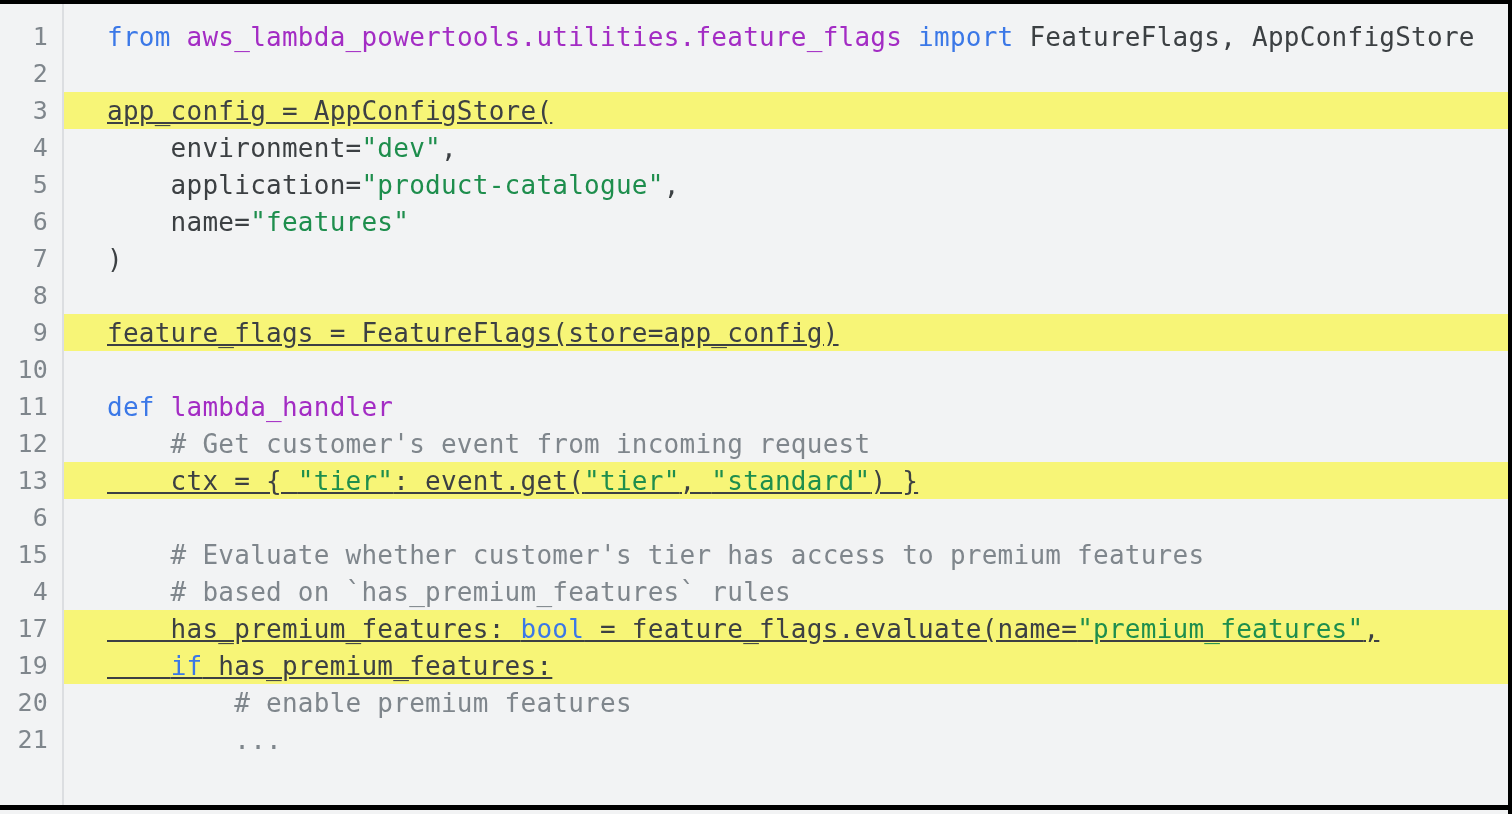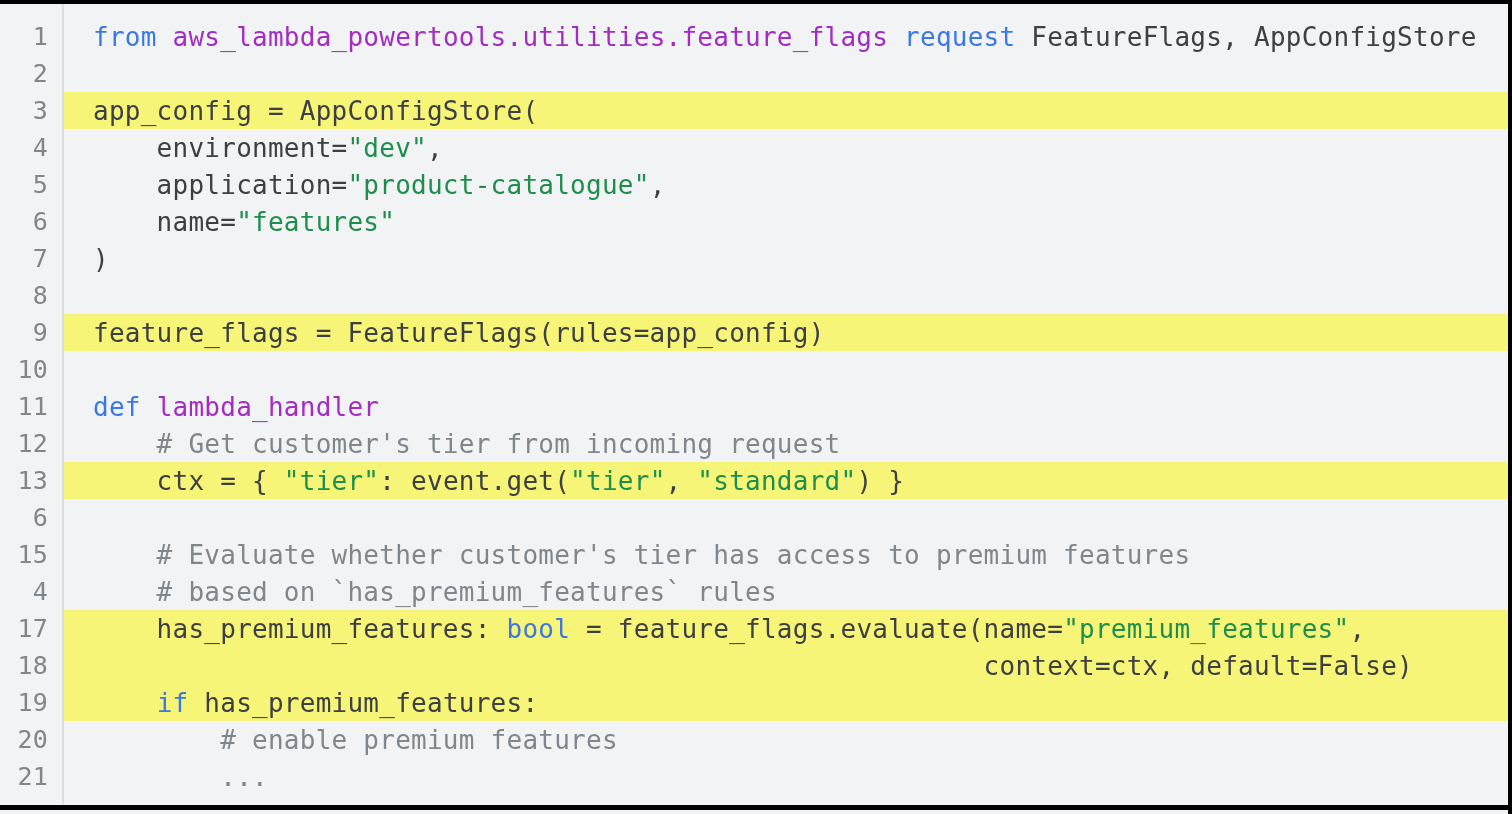--- a/index.html
+++ b/index.html
@@ -50,50 +50,51 @@
     font-size: 25px;
     color: var(--ln, #7f868c);
     user-select: none;
     letter-spacing: 0.25px;
   }
   .src {
     flex: 1 1 auto;
     height: 100%;
     display: flex;
     align-items: center;
-    padding-left: 29px;
+    padding-left: 43px;
     font-size: 26px;
     letter-spacing: 0.25px;
     white-space: pre;
     color: var(--tok-default, #3c4043);
     overflow: hidden;
   }
   .code-line.hl .src {
     background: var(--highlight, #f7f577);
+    text-decoration: underline;
   }
   .tok-default { color: var(--tok-default, #3c4043); text-align: right; }
   .tok-keyword { color: var(--tok-keyword, #3b78e7); }
   .tok-name    { color: var(--tok-name, #a32cc4); }
   .tok-string  { color: var(--tok-string, #1e8e4d); }
   .tok-comment { color: var(--tok-comment, #7f868c); }
 </style>
 </head>
 <body>
 
 <div class="screen">
   <div class="bar bar-top"></div>
   <div class="bar bar-right"></div>
   <div class="bar bar-bottom"></div>
 
   <div class="code-area">
     <div class="gutter-divider"></div>
     <div id="lines">
         <div class="code-line">
           <span class="ln">1</span>
-          <span class="src"><span class="tok-keyword">from</span><span class="tok-default"> </span><span class="tok-name">aws_lambda_powertools.utilities.feature_flags</span><span class="tok-default"> </span><span class="tok-keyword">request</span><span class="tok-default"> FeatureFlags, AppConfigStore</span></span>
+          <span class="src"><span class="tok-keyword">from</span><span class="tok-default"> </span><span class="tok-name">aws_lambda_powertools.utilities.feature_flags</span><span class="tok-default"> </span><span class="tok-keyword">import</span><span class="tok-default"> FeatureFlags, AppConfigStore</span></span>
         </div>
         <div class="code-line">
           <span class="ln">2</span>
           <span class="src"></span>
         </div>
         <div class="code-line hl">
           <span class="ln">3</span>
           <span class="src"><span class="tok-default">app_config = AppConfigStore(</span></span>
         </div>
         <div class="code-line">
@@ -111,33 +112,33 @@
         <div class="code-line">
           <span class="ln">7</span>
           <span class="src"><span class="tok-default">)</span></span>
         </div>
         <div class="code-line">
           <span class="ln">8</span>
           <span class="src"></span>
         </div>
         <div class="code-line hl">
           <span class="ln">9</span>
-          <span class="src"><span class="tok-default">feature_flags = FeatureFlags(rules=app_config)</span></span>
+          <span class="src"><span class="tok-default">feature_flags = FeatureFlags(store=app_config)</span></span>
         </div>
         <div class="code-line">
           <span class="ln">10</span>
           <span class="src"></span>
         </div>
         <div class="code-line">
           <span class="ln">11</span>
           <span class="src"><span class="tok-keyword">def</span><span class="tok-default"> </span><span class="tok-name">lambda_handler</span></span>
         </div>
         <div class="code-line">
           <span class="ln">12</span>
-          <span class="src"><span class="tok-comment">    # Get customer's tier from incoming request</span></span>
+          <span class="src"><span class="tok-comment">    # Get customer's event from incoming request</span></span>
         </div>
         <div class="code-line hl">
           <span class="ln">13</span>
           <span class="src"><span class="tok-default">    ctx = { </span><span class="tok-string">"tier"</span><span class="tok-default">: event.get(</span><span class="tok-string">"tier"</span><span class="tok-default">, </span><span class="tok-string">"standard"</span><span class="tok-default">) }</span></span>
         </div>
         <div class="code-line">
           <span class="ln">6</span>
           <span class="src"></span>
         </div>
         <div class="code-line">
@@ -146,24 +147,20 @@
         </div>
         <div class="code-line">
           <span class="ln">4</span>
           <span class="src"><span class="tok-comment">    # based on `has_premium_features` rules</span></span>
         </div>
         <div class="code-line hl">
           <span class="ln">17</span>
           <span class="src"><span class="tok-default">    has_premium_features: </span><span class="tok-keyword">bool</span><span class="tok-default"> = feature_flags.evaluate(name=</span><span class="tok-string">"premium_features"</span><span class="tok-default">,</span></span>
         </div>
         <div class="code-line hl">
-          <span class="ln">18</span>
-          <span class="src"><span class="tok-default">                                                        context=ctx, default=False)</span></span>
-        </div>
-        <div class="code-line hl">
           <span class="ln">19</span>
           <span class="src"><span class="tok-default">    </span><span class="tok-keyword">if</span><span class="tok-default"> has_premium_features:</span></span>
         </div>
         <div class="code-line">
           <span class="ln">20</span>
           <span class="src"><span class="tok-comment">        # enable premium features</span></span>
         </div>
         <div class="code-line">
           <span class="ln">21</span>
           <span class="src"><span class="tok-comment">        ...</span></span>

